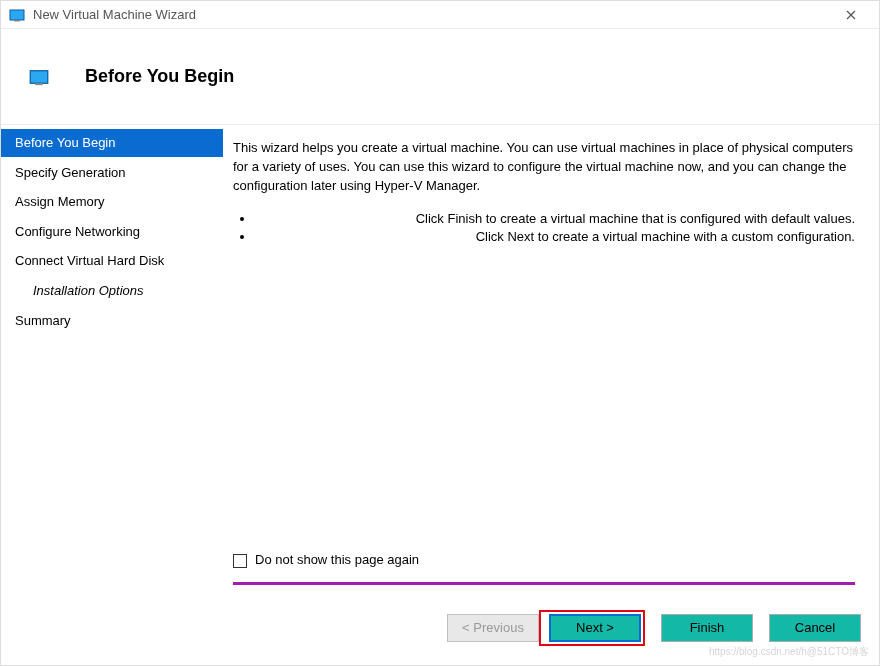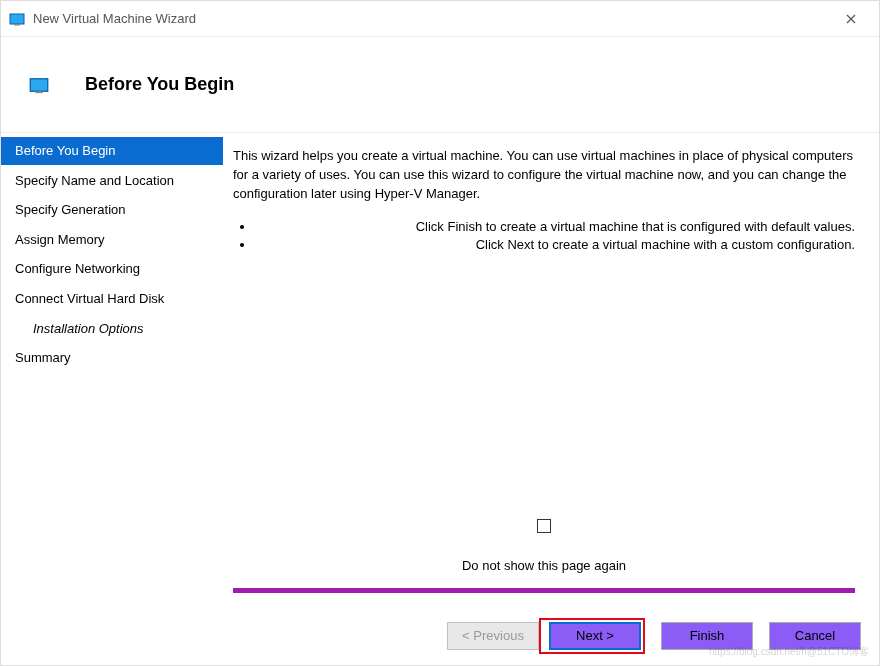--- a/index.html
+++ b/index.html
@@ -8,21 +8,21 @@
     font-family: "Segoe UI", Tahoma, sans-serif;
     font-size: 13px;
     color: #000;
     background: #fff;
     width: 880px;
     height: 666px;
     position: relative;
     border: 1px solid #ddd;
   }
   .titlebar {
-    height: 36px;
+    height: 28px;
     display: flex;
     align-items: center;
     padding: 0 6px 0 8px;
     border-bottom: 1px solid #eee;
     color: #555;
   }
   .titlebar .app-icon { margin-right: 8px; }
   .titlebar .title { flex: 1; font-size: 13px; }
   .titlebar .close-btn {
     width: 44px; height: 28px;
@@ -91,24 +91,23 @@
     margin: 0 0 14px 0;
     padding-left: 22px;
   }
   .content li { list-style: disc; text-align: right; }
 
   .spacer { flex:1; }
 
   .checkbox-row {
     display:flex;
     align-items:center;
-    gap: 24px;
+    gap: 8px;
     padding: 6px 0 12px 0;
-    border-bottom: 5px solid #a21caf;
-    flex-direction: column;
+    border-bottom: 3px solid #a21caf;
   }
   .checkbox {
     width: 14px; height: 14px;
     border: 1px solid #333;
     background:#fff;
     display:inline-block;
   }
 
   .footer {
     height: 64px;
@@ -118,21 +117,21 @@
     justify-content:flex-end;
     gap: 0;
     border-top: 1px solid #fff;
   }
   .btn {
     min-width: 92px;
     height: 28px;
     padding: 0 14px;
     margin-left: 6px;
     border: 1px solid #adadad;
-    background: #8b5cf6;
+    background: #14b8a6;
     font-family: inherit;
     font-size: 13px;
     color:#000;
     display:inline-flex;
     align-items:center;
     justify-content:center;
   }
   .btn:disabled { color:#9a9a9a; border-color:#c0c0c0; background:#e8e8e8; }
   .btn.default { border: 2px solid #0a6bd1; }
   .btn-group-sep { width: 10px; }
@@ -174,21 +173,20 @@
         <rect x="1" y="3" width="14" height="10" fill="#2aa8f2" stroke="#0b5ea3" stroke-width="1"></rect>
         <rect x="5" y="13" width="6" height="1.5" fill="#888"></rect>
       </svg>
   </span>
   <h1>Before You Begin</h1>
 </div>
 
 <div class="body">
   <div class="sidebar">
     <div class="step active">Before You Begin</div>
-    <div class="step">Specify Name and Location</div>
     <div class="step">Specify Generation</div>
     <div class="step">Assign Memory</div>
     <div class="step">Configure Networking</div>
     <div class="step">Connect Virtual Hard Disk</div>
     <div class="step indent">Installation Options</div>
     <div class="step">Summary</div>
   </div>
 
   <div class="content">
     <p class="para">This wizard helps you create a virtual machine. You can use virtual machines in place of physical computers for a variety of uses. You can use this wizard to configure the virtual machine now, and you can change the configuration later using Hyper-V Manager.</p>

